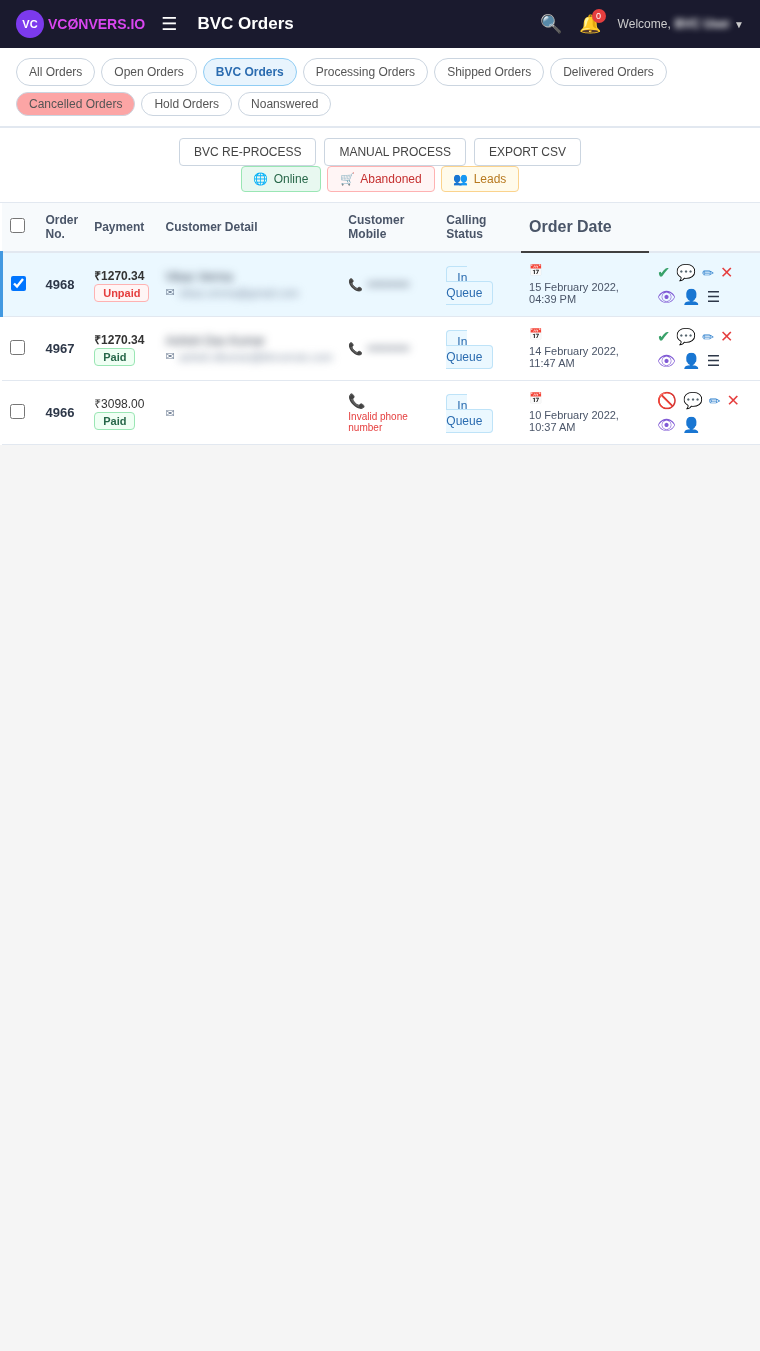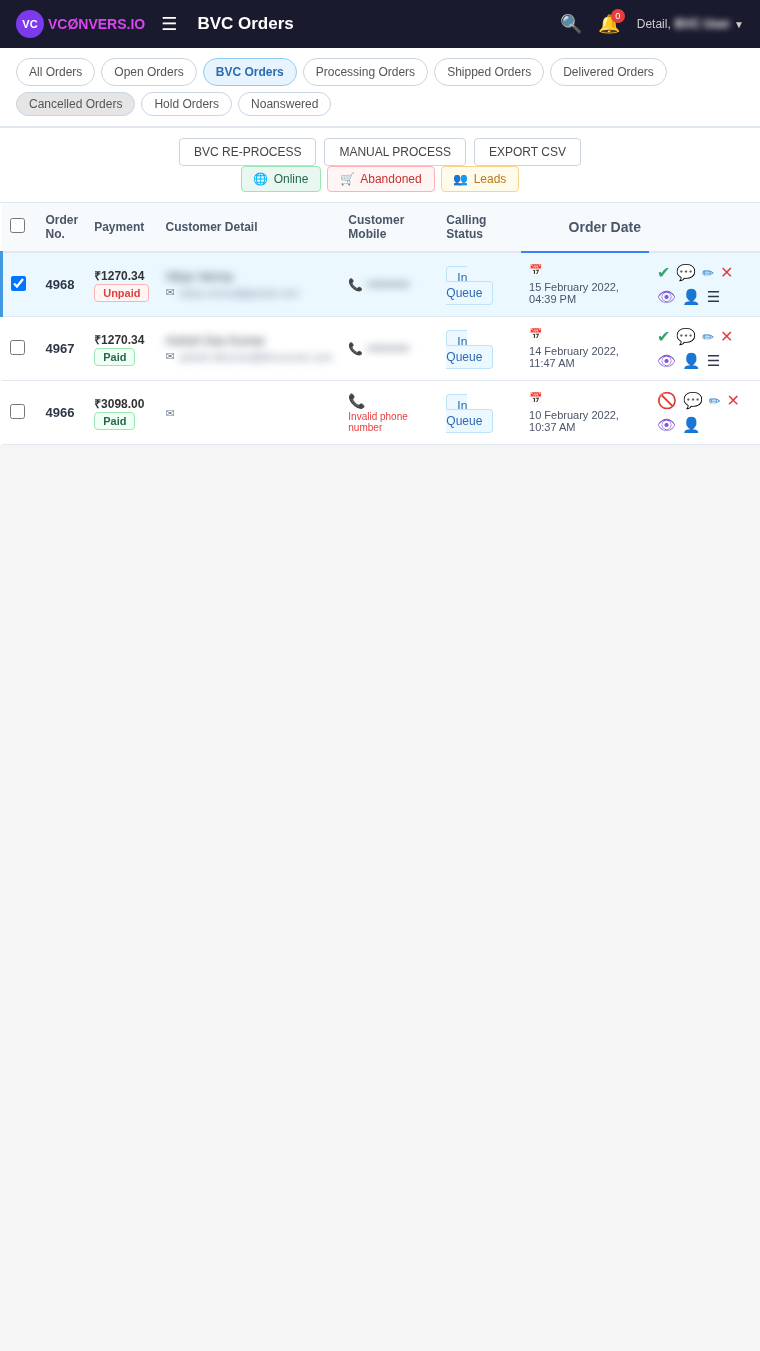--- a/index.html
+++ b/index.html
@@ -22,37 +22,37 @@
   </div>
   <span style="color:#fff; margin-left:16px; font-size:18px; cursor:pointer;">☰</span>
   <span style="color:#fff; font-size:17px; font-weight:600; margin-left:20px;">BVC Orders</span>
   <div style="margin-left:auto; display:flex; align-items:center; gap:16px;">
     <span style="color:#ccc; font-size:18px; cursor:pointer;">🔍</span>
     <div style="position:relative; cursor:pointer;">
       <span style="color:#ccc; font-size:18px;">🔔</span>
       <span style="position:absolute; top:-4px; right:-4px; background:#e53e3e; color:#fff; border-radius:50%; width:14px; height:14px; font-size:9px; display:flex; align-items:center; justify-content:center;">0</span>
     </div>
     <div style="display:flex; align-items:center; gap:4px; cursor:pointer;">
-      <span style="color:#ccc; font-size:12px;">Detail,</span>
+      <span style="color:#ccc; font-size:12px;">Welcome,</span>
       <span style="color:#fff; font-weight:600; font-size:12px; filter:blur(3px);">BVC User</span>
       <span style="color:#ccc; font-size:10px;">▼</span>
     </div>
   </div>
 </div>
 
 <div style="background:#f5f5f5; min-height:1303px;">
 
   <div style="background:#fff; padding:10px 16px; display:flex; flex-wrap:wrap; gap:6px; border-bottom:1px solid #e2e8f0;">
     <button style="padding:4px 12px; border-radius:20px; border:1px solid #cbd5e0; background:#fff; cursor:pointer; font-size:12px; color:#555;">All Orders</button>
     <button style="padding:4px 12px; border-radius:20px; border:1px solid #cbd5e0; background:#fff; cursor:pointer; font-size:12px; color:#555;">Open Orders</button>
     <button style="padding:4px 12px; border-radius:20px; border:1px solid #90cdf4; background:#e8f4fd; cursor:pointer; font-size:12px; color:#2b6cb0; font-weight:600;">BVC Orders</button>
     <button style="padding:4px 12px; border-radius:20px; border:1px solid #cbd5e0; background:#fff; cursor:pointer; font-size:12px; color:#555;">Processing Orders</button>
     <button style="padding:4px 12px; border-radius:20px; border:1px solid #cbd5e0; background:#fff; cursor:pointer; font-size:12px; color:#555;">Shipped Orders</button>
     <button style="padding:6px 12px; border-radius:20px; border:1px solid #cbd5e0; background:#fff; cursor:pointer; font-size:12px; color:#555;">Delivered Orders</button>
-    <button style="padding:4px 12px; border-radius:20px; border:1px solid #cbd5e0; background:#e5e5e5; cursor:pointer; font-size:12px; color:#555;">Cancelled Orders</button>
+    <button style="padding:4px 12px; border-radius:20px; border:1px solid #cbd5e0; background:#fca5a5; cursor:pointer; font-size:12px; color:#555;">Cancelled Orders</button>
     <button style="padding:4px 12px; border-radius:20px; border:1px solid #cbd5e0; background:#fff; cursor:pointer; font-size:12px; color:#555;">Hold Orders</button>
     <button style="padding:4px 12px; border-radius:20px; border:1px solid #cbd5e0; background:#fff; cursor:pointer; font-size:12px; color:#555;">Noanswered</button>
   </div>
 
 
   <div style="background:#fff; padding:10px 16px; display:flex; align-items:center; justify-content:space-between; border-bottom:1px solid #e2e8f0; border-top:1px solid #e2e8f0;flex-direction:column;">
     <div style="display:flex; gap:8px;">
       <button style="padding:6px 14px; border:1px solid #cbd5e0; background:#fff; border-radius:4px; cursor:pointer; font-size:12px; color:#444; font-weight:500;">BVC RE-PROCESS</button>
       <button style="padding:6px 14px; border:1px solid #cbd5e0; background:#fff; border-radius:4px; cursor:pointer; font-size:12px; color:#444; font-weight:500;">MANUAL PROCESS</button>
       <button style="padding:6px 14px; border:1px solid #cbd5e0; background:#fff; border-radius:4px; cursor:pointer; font-size:12px; color:#444; font-weight:500;">EXPORT CSV</button>
@@ -78,21 +78,21 @@
       <thead>
         <tr style="background:#f7fafc;">
           <th style="width:36px; padding:10px 8px; border-bottom:2px solid #e2e8f0;">
             <input type="checkbox" class="cb" style="">
           </th>
           <th style="padding:10px 8px; border-bottom:2px solid #e2e8f0; text-align:left; font-size:12px; font-weight:600; color:#4a5568;">Order<br>No.</th>
           <th style="padding:10px 8px; border-bottom:2px solid #e2e8f0; text-align:left; font-size:12px; font-weight:600; color:#4a5568;">Payment</th>
           <th style="padding:10px 8px; border-bottom:2px solid #e2e8f0; text-align:left; font-size:12px; font-weight:600; color:#4a5568;">Customer Detail</th>
           <th style="padding:10px 8px; border-bottom:2px solid #e2e8f0; text-align:left; font-size:12px; font-weight:600; color:#4a5568;">Customer<br>Mobile</th>
           <th style="padding:10px 8px; border-bottom:2px solid #e2e8f0; text-align:left; font-size:12px; font-weight:600; color:#4a5568;">Calling Status</th>
-          <th style="padding:10px 8px; border-bottom:2px solid #3b82f6; text-align:right; font-size:14px; font-weight:600; color:#4a5568;">Order Date</th>
+          <th style="padding:10px 8px; border-bottom:2px solid #404040; text-align:left; font-size:16px; font-weight:600; color:#4a5568;">Order Date</th>
           <th style="padding:10px 8px; border-bottom:2px solid #e2e8f0;"></th>
         </tr>
       </thead>
       <tbody>
 
         <tr style="border-bottom:1px solid #e2e8f0; border-left:3px solid #4299e1; background:#ebf8ff;">
           <td style="padding:10px 8px; vertical-align:middle;">
             <input type="checkbox" class="cb" checked="" style="">
           </td>
           <td style="padding:10px 8px; vertical-align:middle;">
@@ -184,21 +184,21 @@
         </tr>
 
         <tr style="border-bottom:1px solid #e2e8f0;">
           <td style="padding:10px 8px; vertical-align:middle;">
             <input type="checkbox" class="cb" style="">
           </td>
           <td style="padding:10px 8px; vertical-align:middle;">
             <span style="font-weight:600; color:#2d3748; font-size:13px;">4966</span>
           </td>
           <td style="padding:10px 8px; vertical-align:middle;">
-            <span style="font-size:12px; color:#333; font-weight:700; display:block;">₹3098.00</span>
+            <span style="font-size:12px; color:#333; font-weight:400; display:block;">₹3098.00</span>
             <span style="display:inline-block; padding:2px 8px; border-radius:4px; font-size:11px; font-weight:600; background:#f0fff4; color:#276749; border:1px solid #9ae6b4;">Paid</span>
           </td>
           <td style="padding:10px 8px; vertical-align:middle;">
             <span style="font-size:12px; color:#2d3748; font-weight:500; display:block; margin-bottom:2px;"></span>
             <span style="font-size:11px; color:#718096; display:flex; align-items:center; gap:4px;">
               <span style="font-size:11px;">✉</span>
             </span>
           </td>
           <td style="padding:10px 8px; vertical-align:middle;">
             <div style="display:flex; flex-direction:column; align-items:flex-start; gap:2px;">

